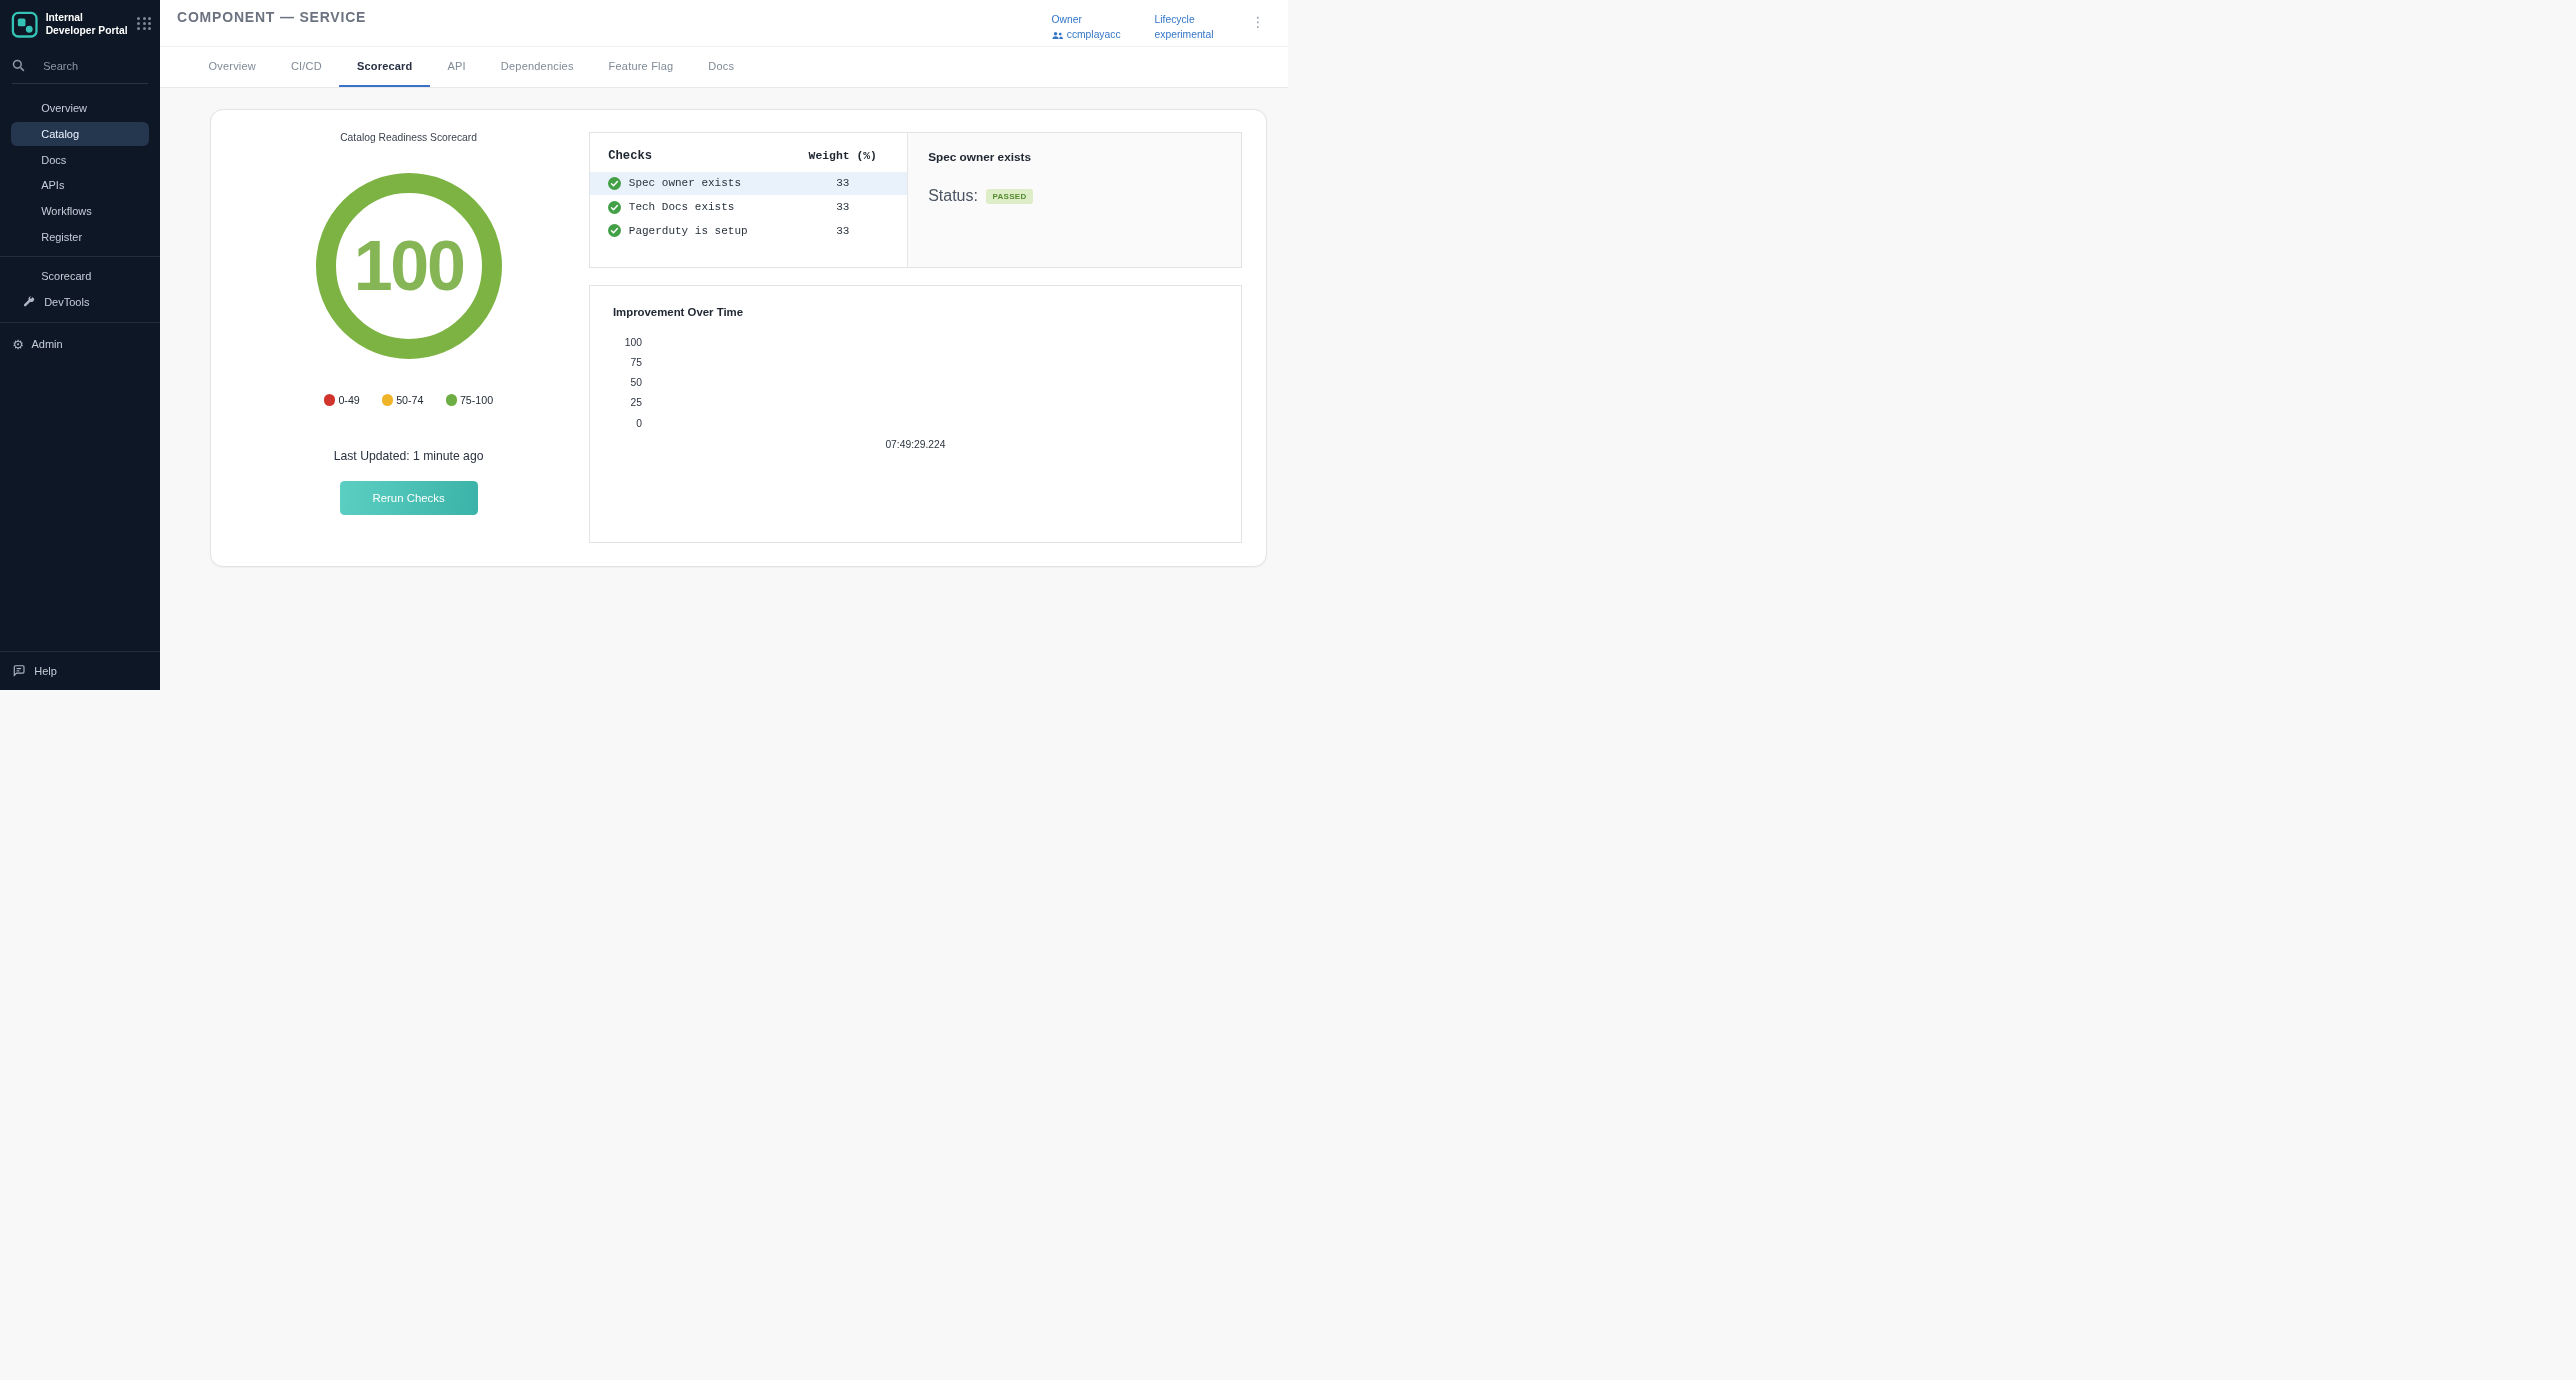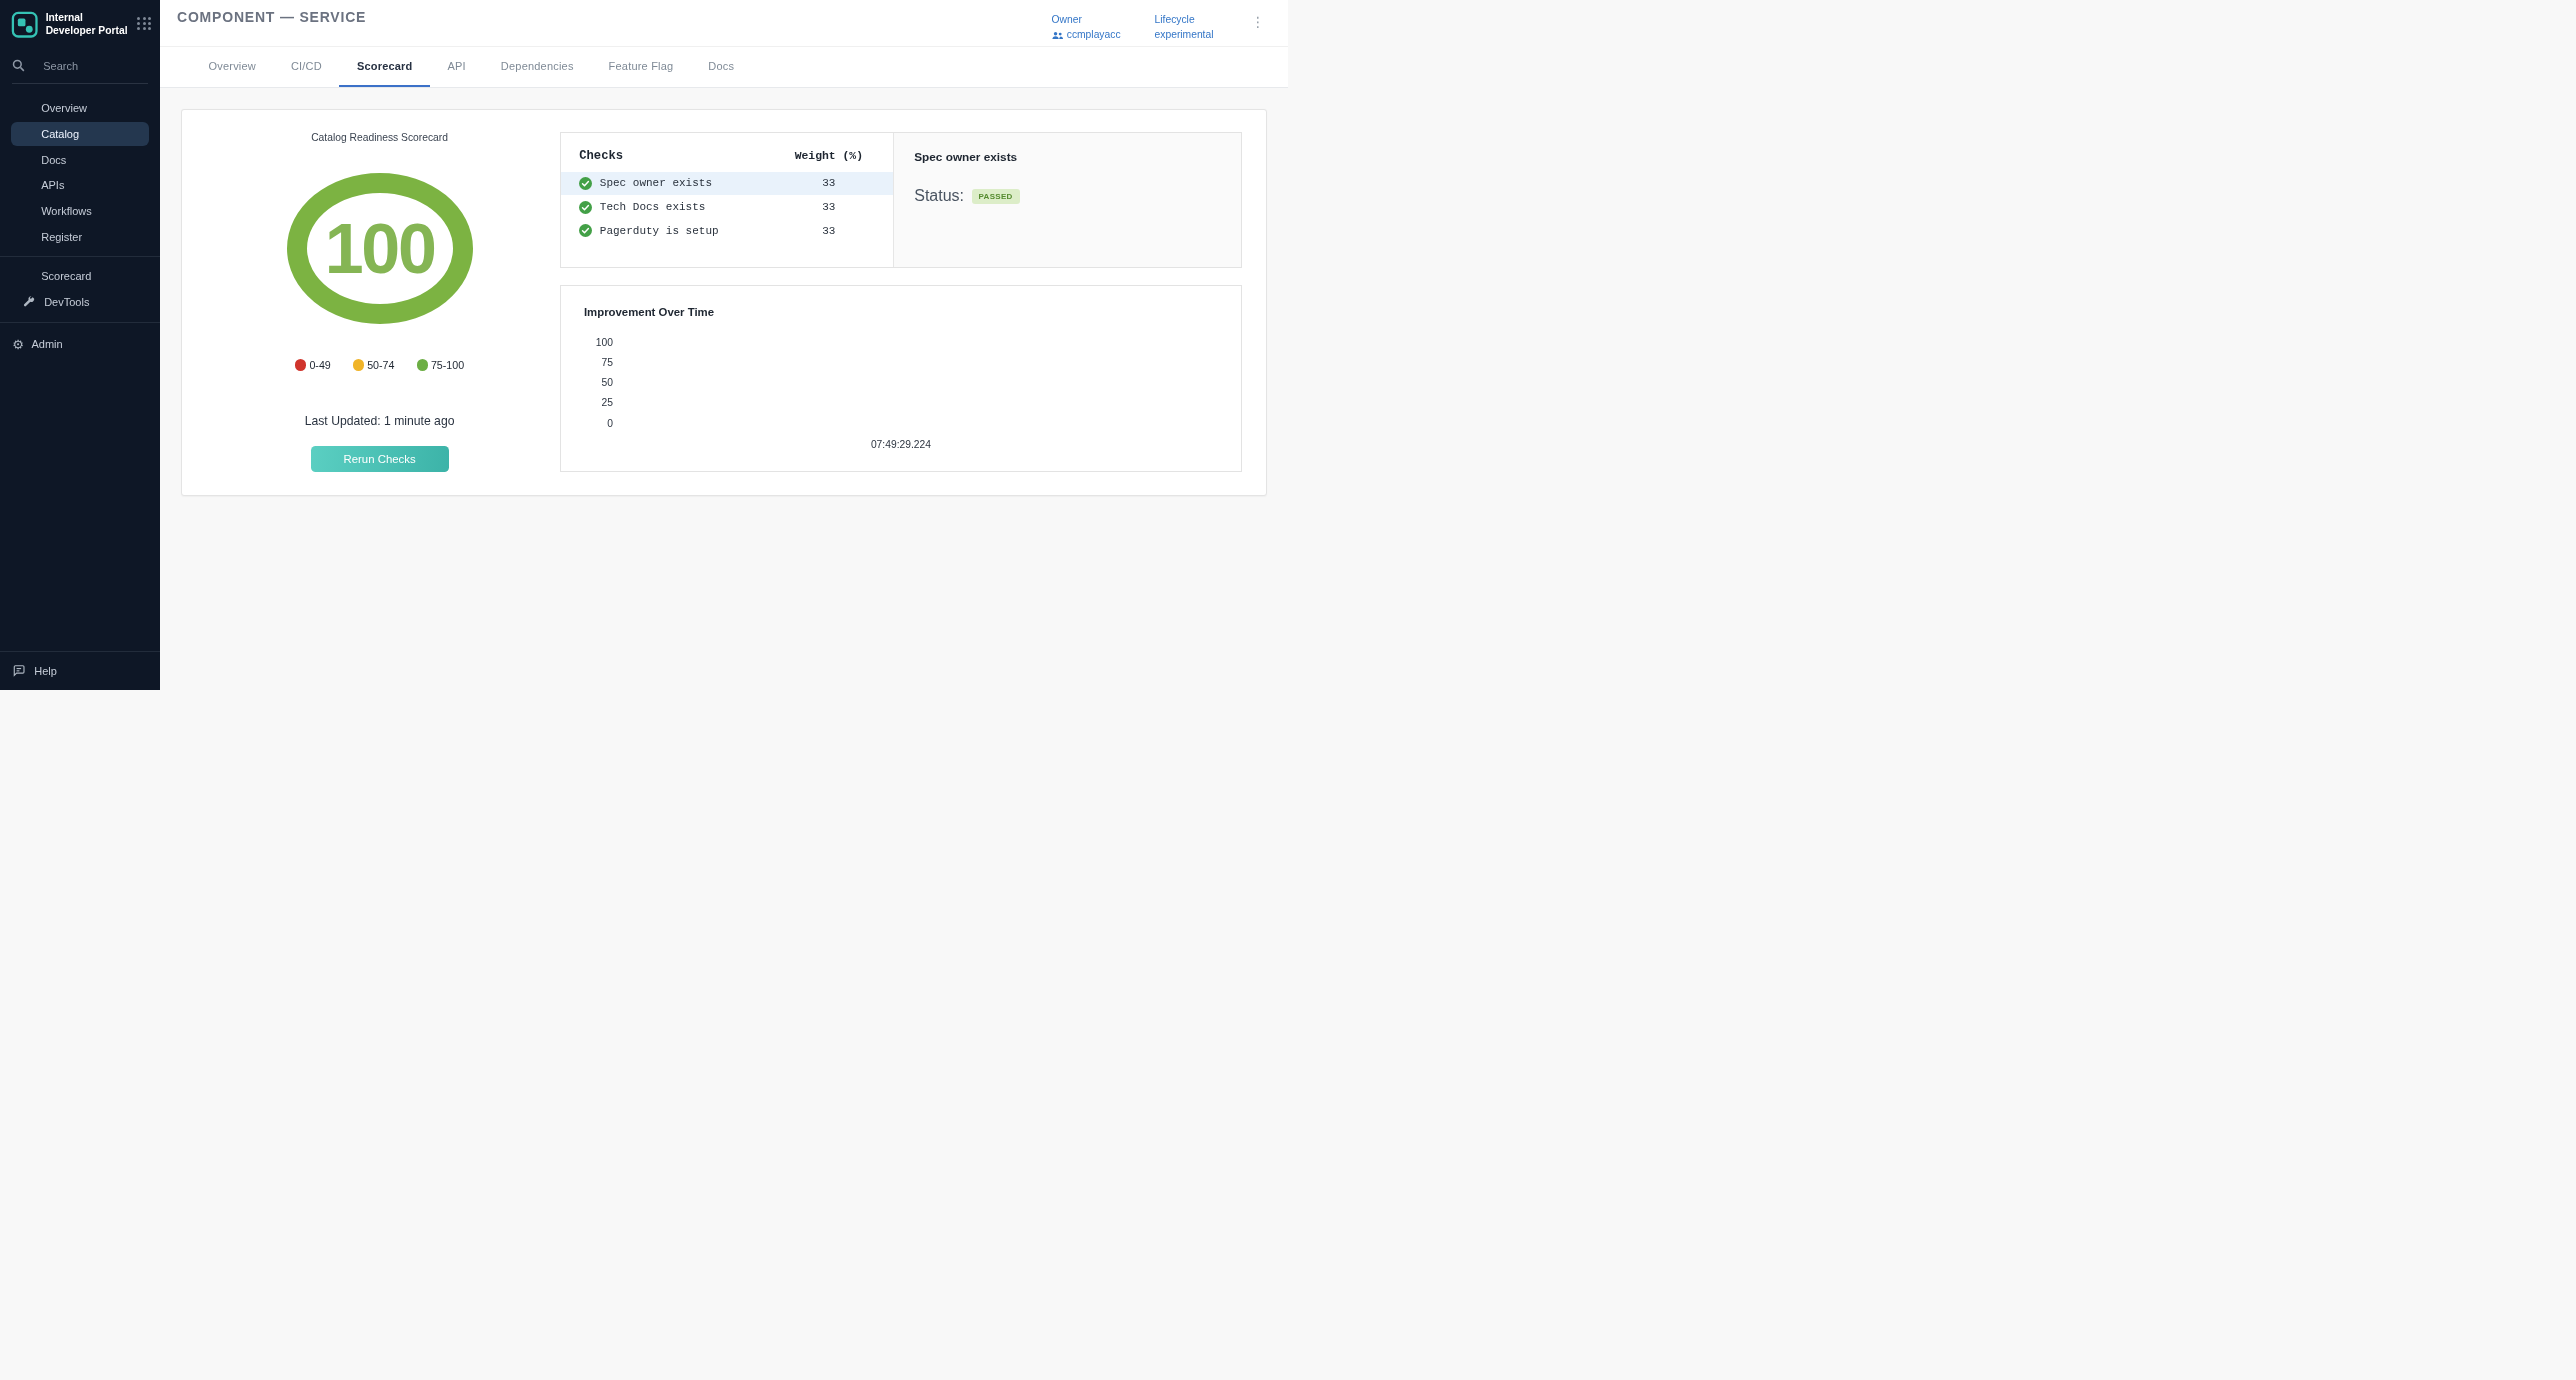--- a/index.html
+++ b/index.html
@@ -34,21 +34,21 @@
   .meta-block { font-size:10.3px; line-height:1.2; }
   .meta-label { color:#3476c7; font-weight:500; }
   .meta-value { color:#3476c7; margin-top:3px; display:flex; align-items:center; gap:3.8px; }
   .kebab-icon { color:#99a1ab; font-size:14.5px; cursor:pointer; padding:0 3px; }
 
   .tabbar { display:flex; align-items:stretch; padding-left:31px; border-bottom:0.8px solid #e7e9ec; height:41px; }
   .tab { display:flex; align-items:center; padding:0 17.5px; font-size:11px; letter-spacing:0.2px; color:#7f8a96; font-weight:500; cursor:pointer; border-bottom:2.3px solid transparent; }
   .tab.active { color:#273142; font-weight:600; border-bottom-color:#3c71c8; }
 
   .content { flex:1; background:#f8f8f8; padding:20.6px 20.6px; overflow:hidden; }
-  .card { background:#ffffff; border:0.8px solid #e4e4e4; border-radius:3px; box-shadow:0 0.8px 1.5px rgba(0,0,0,.04); display:flex; padding:22px 24.4px 23px 23px; gap:5.3px; height:387px; }
+  .card { background:#ffffff; border:0.8px solid #e4e4e4; border-radius:13px; box-shadow:0 0.8px 1.5px rgba(0,0,0,.04); display:flex; padding:22px 24.4px 23px 23px; gap:5.3px; height:458px;margin-left:29px; }
 
   
   .left-col { width:350px; display:flex; flex-direction:column; align-items:center; flex-shrink:0; }
   .gauge-title { font-size:10.3px; font-weight:500; color:#3a4350; }
   .donut { width:186px; height:186px; border-radius:50%; border:20.6px solid #7cb342; display:flex; align-items:center; justify-content:center; margin-top:30.5px; }
   .score { font-size:70px; font-weight:700; color:#85b554; letter-spacing:-2.3px; }
   .legend { display:flex; gap:22px; margin-top:35px; align-items:center; }
   .legend-item { display:flex; align-items:center; gap:3px; font-size:10.7px; color:#1e2631; }
   .legend-dot { width:11.4px; height:11.4px; border-radius:50%; flex-shrink:0; }
   .last-updated { margin-top:43px; font-size:12.2px; color:#2a3340; font-weight:500; }

